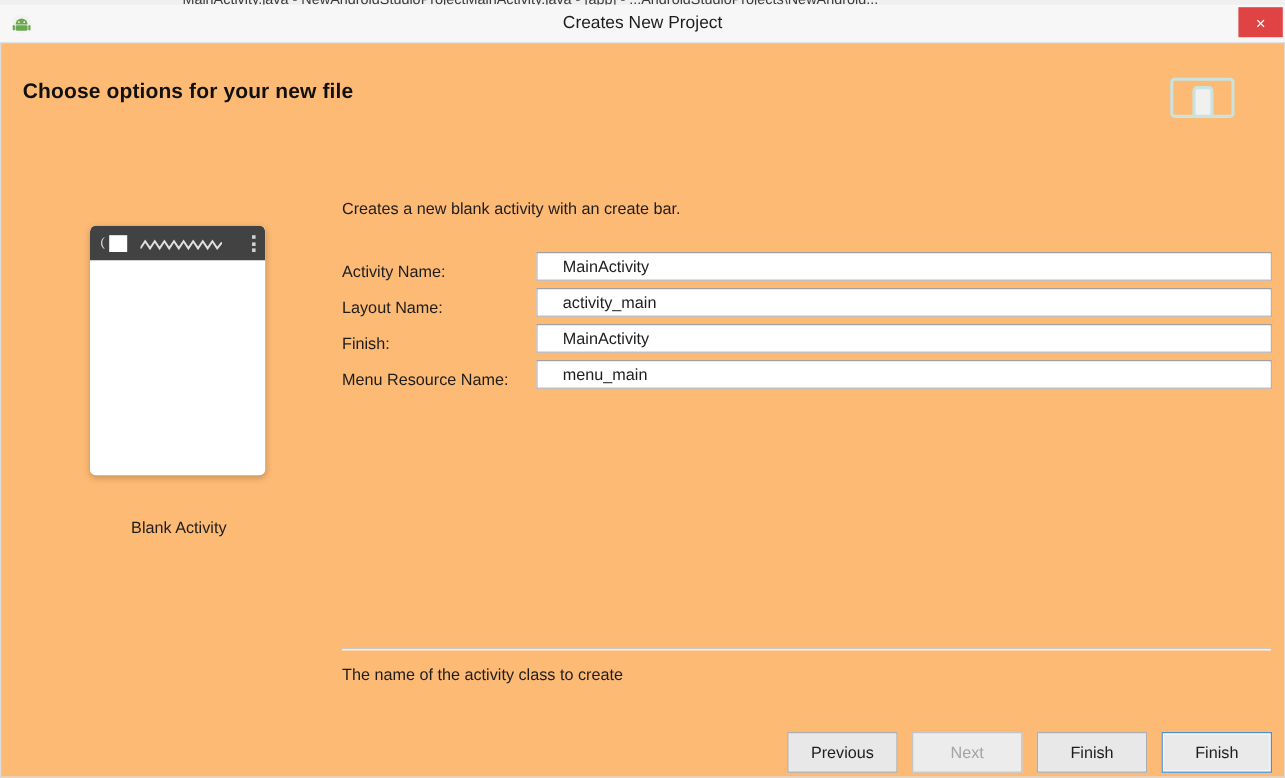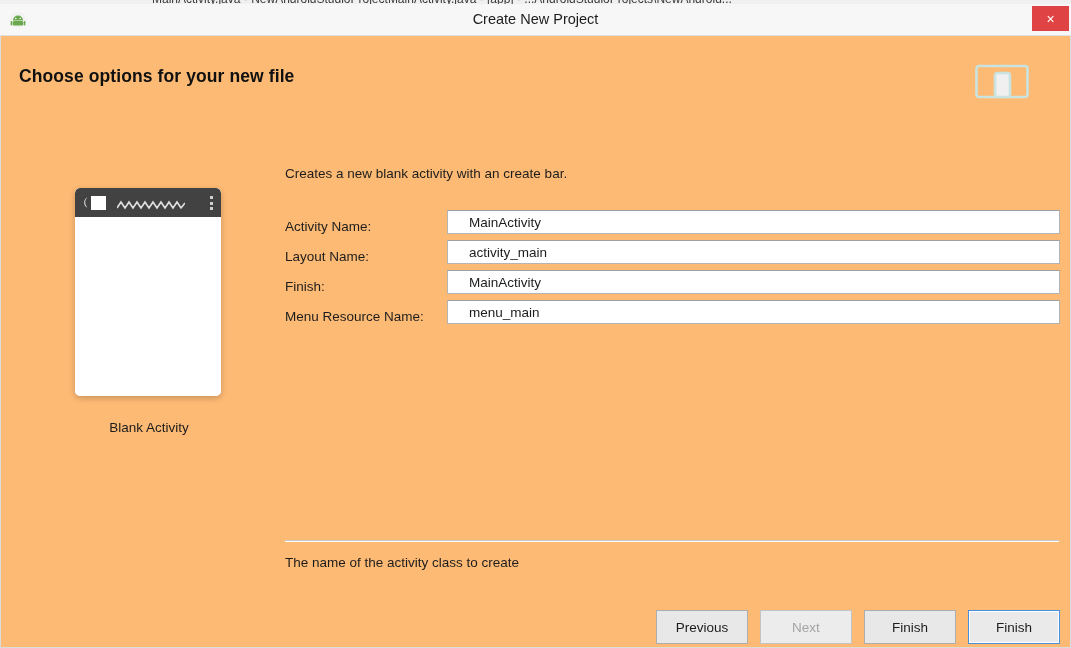--- a/index.html
+++ b/index.html
@@ -175,21 +175,21 @@
   }
   #thumb-content {
     position: absolute;
     top: 29px; left: 0;
     width: 146px;
     height: 179px;
     background: #ffffff;
     border-radius: 0 0 5px 5px;
   }
   #template-label {
-    margin-top: 24px;
+    margin-top: 36px;
     width: 148px;
     text-align: center;
     font-size: 13.5px;
     color: #1d1d1d;
   }
 
   
   #form-area {
     position: absolute;
     left: 284px; top: 130px;
@@ -292,21 +292,21 @@
       <svg width="18" height="18" viewBox="0 0 18 18">
         <circle cx="9" cy="9" r="8" fill="#f2f2f2"></circle>
         <path d="M4 9.5a5 5 0 0 1 10 0z" fill="#6aa84f"></path>
         <rect x="4" y="10" width="10" height="4.6" rx="1.2" fill="#6aa84f"></rect>
         <circle cx="6.8" cy="7.4" r="0.75" fill="#ffffff"></circle>
         <circle cx="11.2" cy="7.4" r="0.75" fill="#ffffff"></circle>
         <rect x="1.6" y="9.9" width="1.8" height="4.6" rx="0.9" fill="#6aa84f"></rect>
         <rect x="14.6" y="9.9" width="1.8" height="4.6" rx="0.9" fill="#6aa84f"></rect>
       </svg>
     </div>
-    <div id="window-title">Create New Project</div>
+    <div id="window-title">Creates New Project</div>
     <div id="close-button">
       <span class="glyph">×</span>
     </div>
   </div>
 
   <div id="dialog-body">
 
     <div id="header-area">
       <div id="page-title">Choose options for your new file</div>
       <div id="header-icon">

